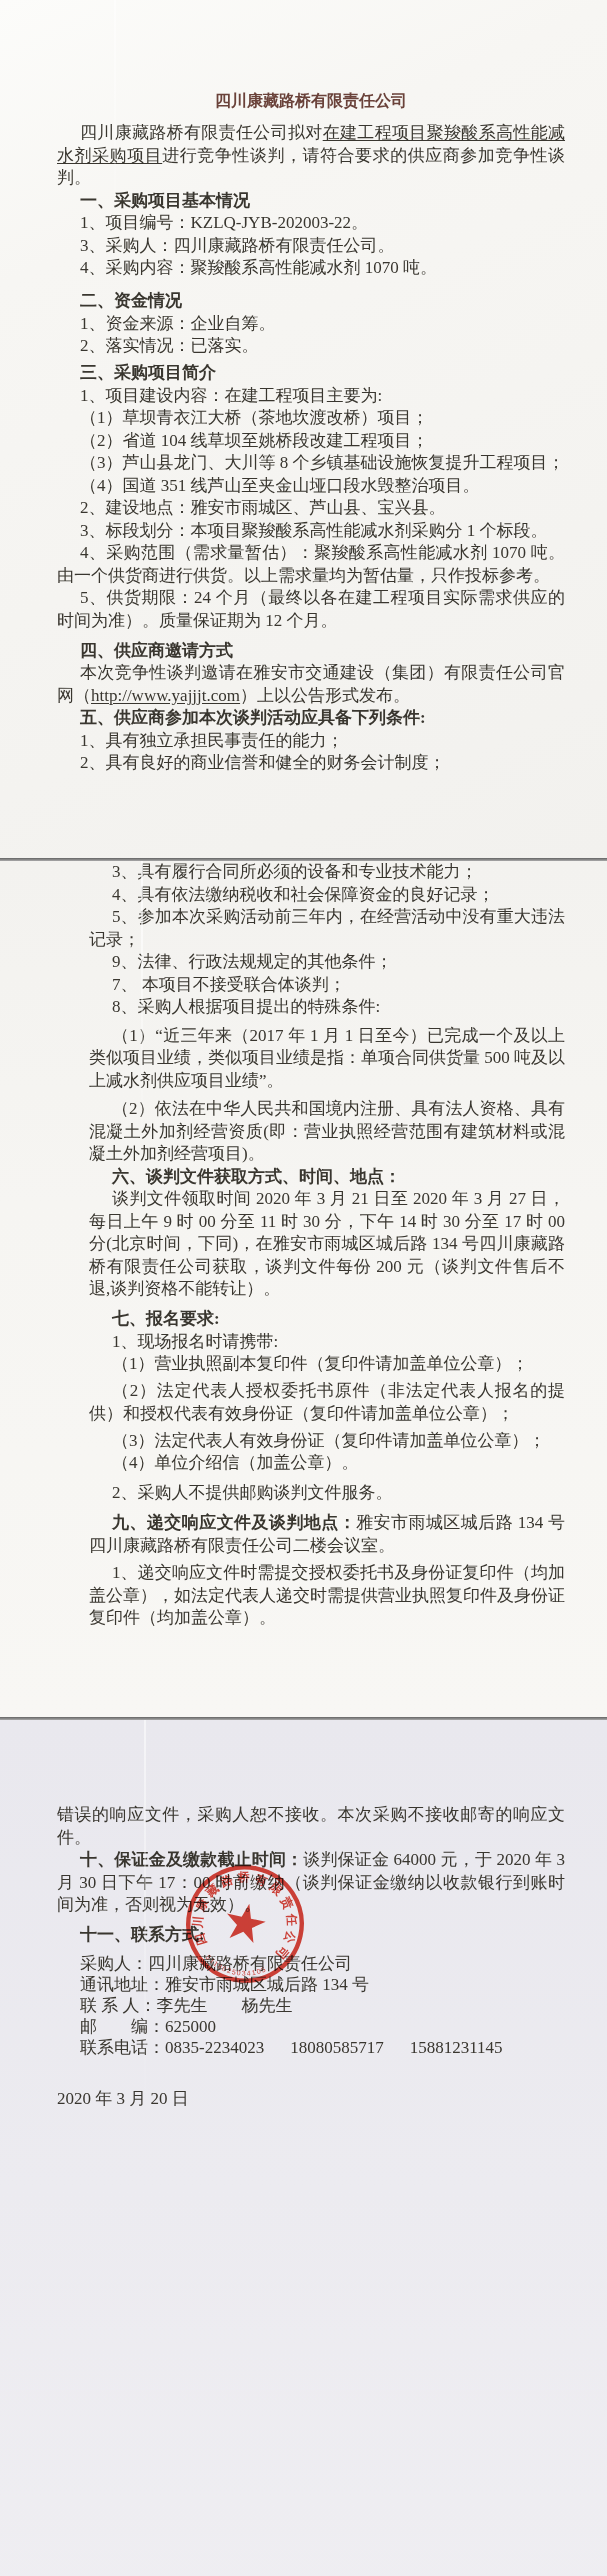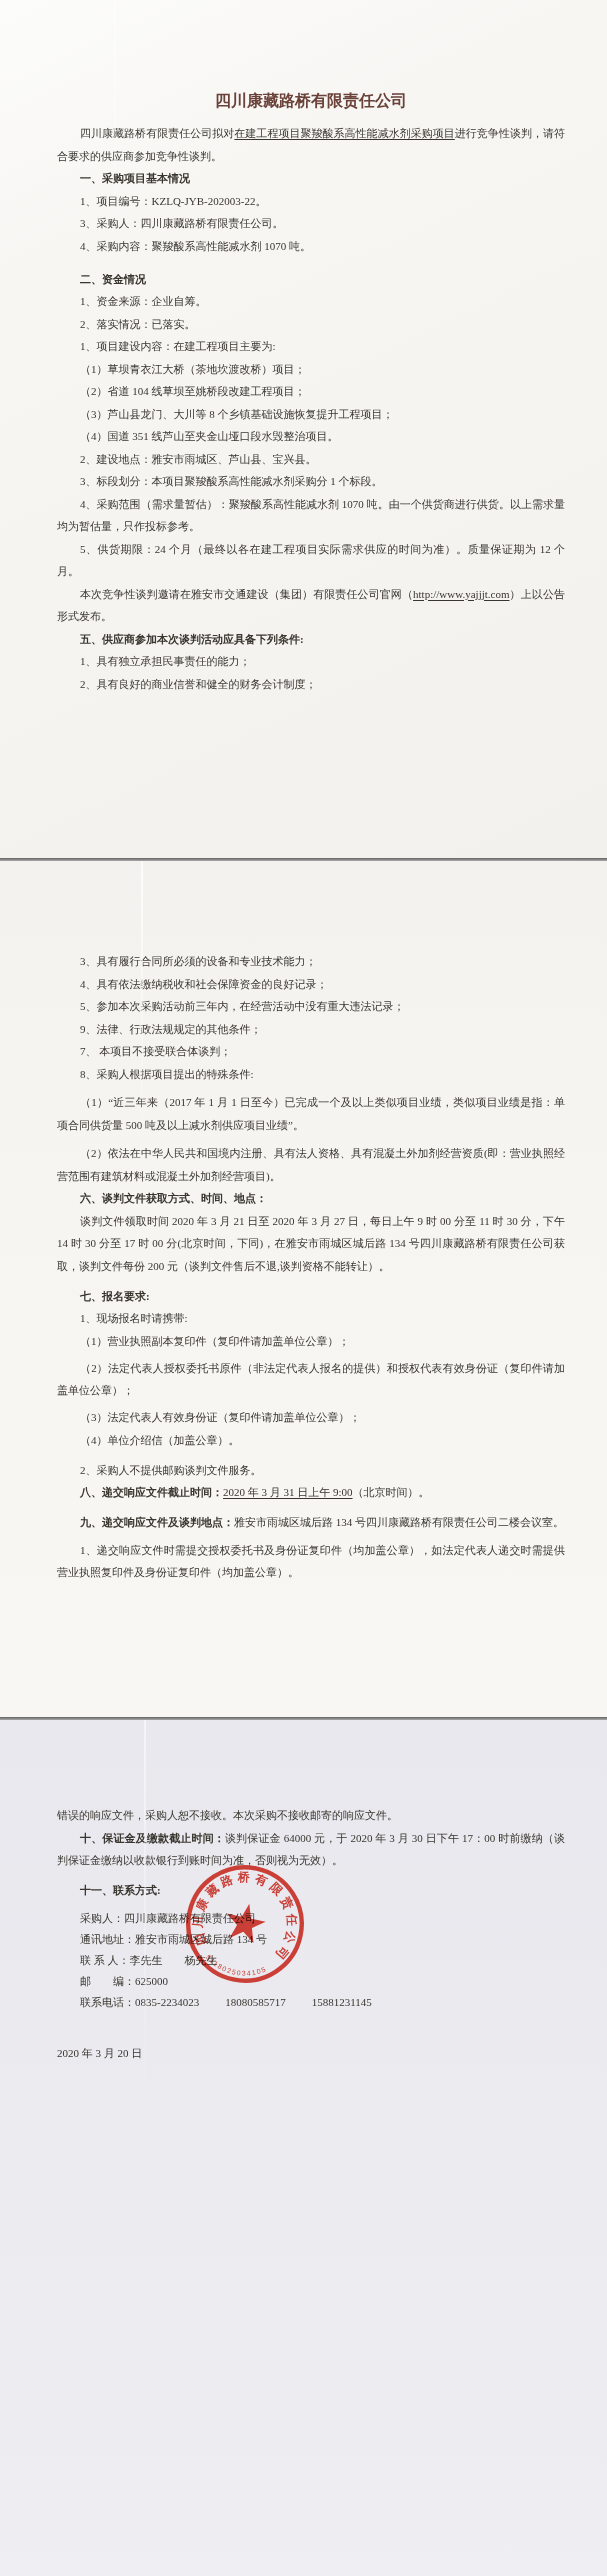--- a/index.html
+++ b/index.html
@@ -3,23 +3,23 @@
 <meta charset="utf-8">
 <style>
   html,body{margin:0;padding:0;background:#8e8e8e;}
   .doc{width:607px;margin:0 auto;font-family:"Liberation Serif","DejaVu Serif",serif;}
   .page{position:relative;width:607px;overflow:hidden;color:#39362f;}
   .page1{height:858px;background:linear-gradient(155deg,#fcfcfa 0%,#f7f6f3 25%,#f4f3f0 70%,#f2f1ee 100%);}
   .page2{height:856px;background:linear-gradient(180deg,#f3f2ef 0%,#f6f5f2 40%,#f8f7f4 100%);}
   .page3{height:937px;background:linear-gradient(180deg,#e9e8ee 0%,#ecebf0 50%,#efeef2 100%);}
   .pgap{height:3px;background:linear-gradient(#646464,#a9a9a9);}
   .inner{padding:0 42px 0 57px;}
-  .p2i{padding-top:89px;}
+  .p2i{margin-left:32px;}
   .p3i{padding-top:84px;}
-  p{margin:0;font-size:11px;line-height:22.5px;text-align:justify;}
+  p{margin:0;font-size:17px;line-height:22.5px;text-align:justify;}
   .ind{text-indent:23px;}
   .b{font-weight:bold;}
   .u{text-decoration:underline;text-underline-offset:2.3px;}
   .mt6{margin-top:4.6px;} .mt8{margin-top:6px;} .mt10{margin-top:7.6px;} .mt14{margin-top:10.6px;}
   .titles{margin-top:85px;}
   .title-line{margin:0;text-align:center;font-weight:bold;font-size:16px;line-height:31px;color:var(--title-color,#6a423a);}
   .intro{margin-top:6px;}
   .contact{line-height:21px;}
   .contacts{margin-top:6.8px;}
   .phone-num{margin-right:26px;}
@@ -40,29 +40,31 @@
         <p class="title-line">四川康藏路桥有限责任公司</p>
       </div>
       <p class="ind intro"><span>四川康藏路桥有限责任公司拟对</span><span class="u">在建工程项目聚羧酸系高性能减水剂采购项目</span><span>进行竞争性谈判，请符合要求的供应商参加竞争性谈判。</span></p>
       <p class="ind b">一、采购项目基本情况</p>
       <p class="ind">1、项目编号：KZLQ-JYB-202003-22。</p>
       <p class="ind">3、采购人：四川康藏路桥有限责任公司。</p>
       <p class="ind">4、采购内容：聚羧酸系高性能减水剂 1070 吨。</p>
       <p class="ind b mt14">二、资金情况</p>
       <p class="ind">1、资金来源：企业自筹。</p>
       <p class="ind">2、落实情况：已落实。</p>
+      <p class="ind b mt6">三、采购项目简介</p>
       <p class="ind">1、项目建设内容：在建工程项目主要为:</p>
       <p class="ind">（1）草坝青衣江大桥（茶地坎渡改桥）项目；</p>
       <p class="ind">（2）省道 104 线草坝至姚桥段改建工程项目；</p>
       <p class="ind">（3）芦山县龙门、大川等 8 个乡镇基础设施恢复提升工程项目；</p>
       <p class="ind">（4）国道 351 线芦山至夹金山垭口段水毁整治项目。</p>
       <p class="ind">2、建设地点：雅安市雨城区、芦山县、宝兴县。</p>
       <p class="ind">3、标段划分：本项目聚羧酸系高性能减水剂采购分 1 个标段。</p>
       <p class="ind">4、采购范围（需求量暂估）：聚羧酸系高性能减水剂 1070 吨。由一个供货商进行供货。以上需求量均为暂估量，只作投标参考。</p>
       <p class="ind">5、供货期限：24 个月（最终以各在建工程项目实际需求供应的时间为准）。质量保证期为 12 个月。</p>
+      <p class="ind b mt10">四、供应商邀请方式</p>
       <p class="ind"><span>本次竞争性谈判邀请在雅安市交通建设（集团）有限责任公司官网（</span><span class="u">http://www.yajjjt.com</span><span>）上以公告形式发布。</span></p>
       <p class="ind b">五、供应商参加本次谈判活动应具备下列条件:</p>
       <p class="ind">1、具有独立承担民事责任的能力；</p>
       <p class="ind">2、具有良好的商业信誉和健全的财务会计制度；</p>
     </div>
   </div>
 
   <div class="pgap"></div>
 
   <div class="page page2">
@@ -78,21 +80,20 @@
       <p class="ind mt8">（2）依法在中华人民共和国境内注册、具有法人资格、具有混凝土外加剂经营资质(即：营业执照经营范围有建筑材料或混凝土外加剂经营项目)。</p>
       <p class="ind b">六、谈判文件获取方式、时间、地点：</p>
       <p class="ind">谈判文件领取时间 2020 年 3 月 21 日至 2020 年 3 月 27 日，每日上午 9 时 00 分至 11 时 30 分，下午 14 时 30 分至 17 时 00 分(北京时间，下同)，在雅安市雨城区城后路 134 号四川康藏路桥有限责任公司获取，谈判文件每份 200 元（谈判文件售后不退,谈判资格不能转让）。</p>
       <p class="ind b mt10">七、报名要求:</p>
       <p class="ind">1、现场报名时请携带:</p>
       <p class="ind">（1）营业执照副本复印件（复印件请加盖单位公章）；</p>
       <p class="ind mt6">（2）法定代表人授权委托书原件（非法定代表人报名的提供）和授权代表有效身份证（复印件请加盖单位公章）；</p>
       <p class="ind mt6">（3）法定代表人有效身份证（复印件请加盖单位公章）；</p>
       <p class="ind">（4）单位介绍信（加盖公章）。</p>
       <p class="ind mt10">2、采购人不提供邮购谈判文件服务。</p>
-      <p class="ind"><span class="b">八、递交响应文件截止时间：</span><span class="u">2020 年 3 月 31 日上午 9:00</span><span>（北京时间）。</span></p>
       <p class="ind mt10"><span class="b">九、递交响应文件及谈判地点：</span><span>雅安市雨城区城后路 134 号四川康藏路桥有限责任公司二楼会议室。</span></p>
       <p class="ind mt6">1、递交响应文件时需提交授权委托书及身份证复印件（均加盖公章），如法定代表人递交时需提供营业执照复印件及身份证复印件（均加盖公章）。</p>
     </div>
   </div>
 
   <div class="pgap"></div>
 
   <div class="page page3">
     <div class="crease" style="left:144px;height:395px;opacity:.55"></div>
     <div class="inner p3i">

